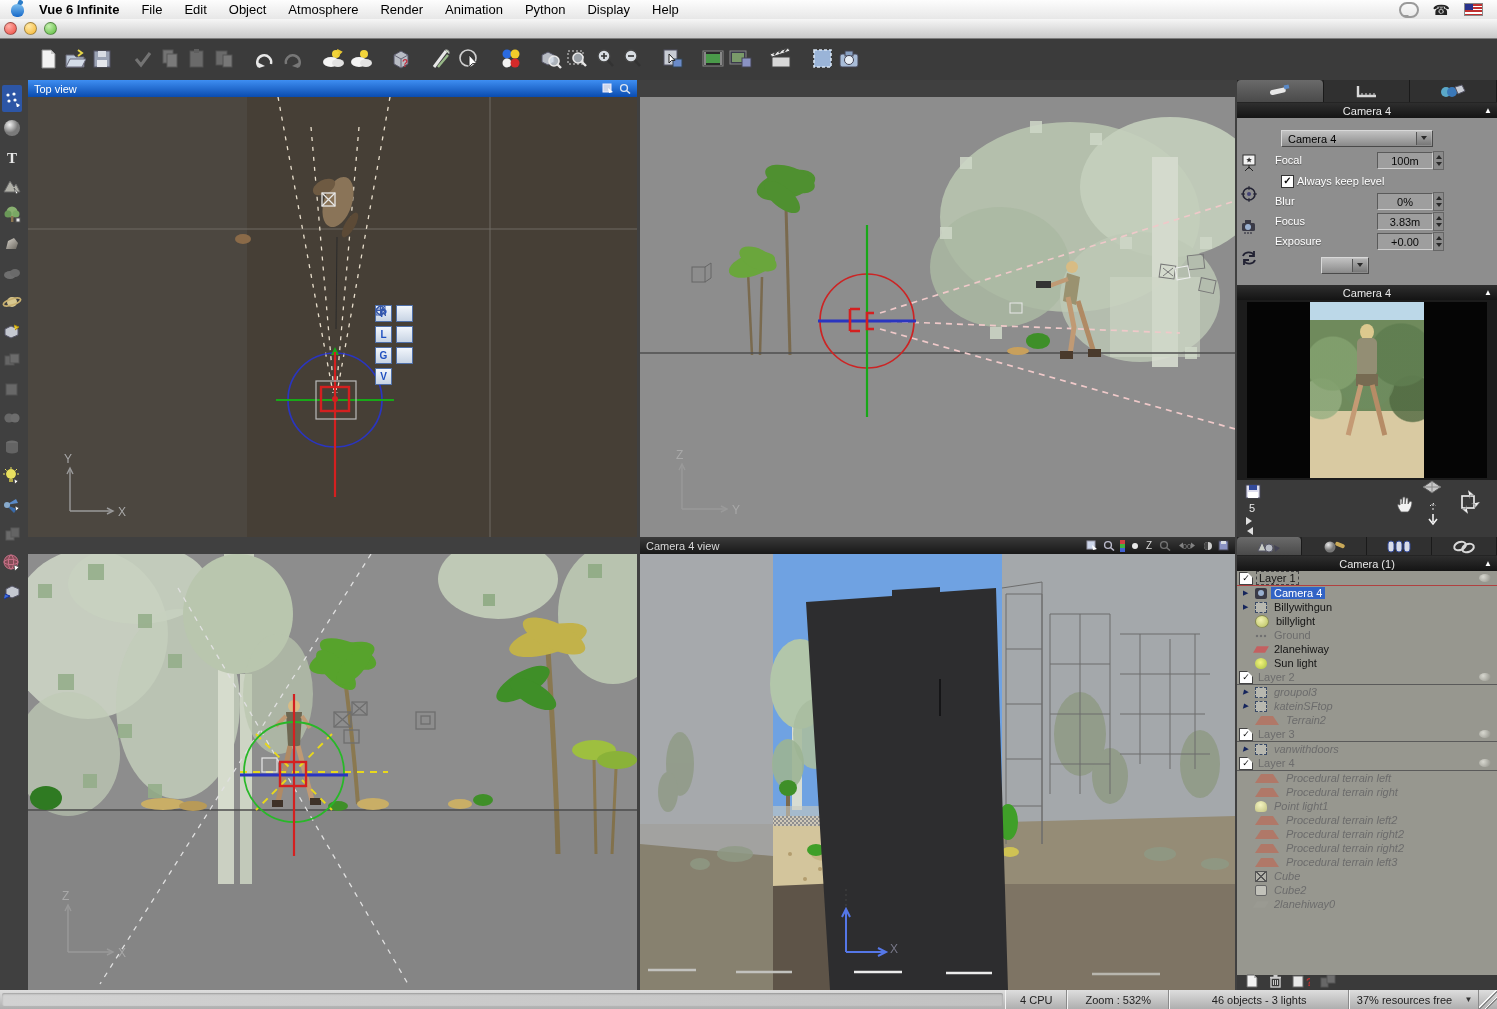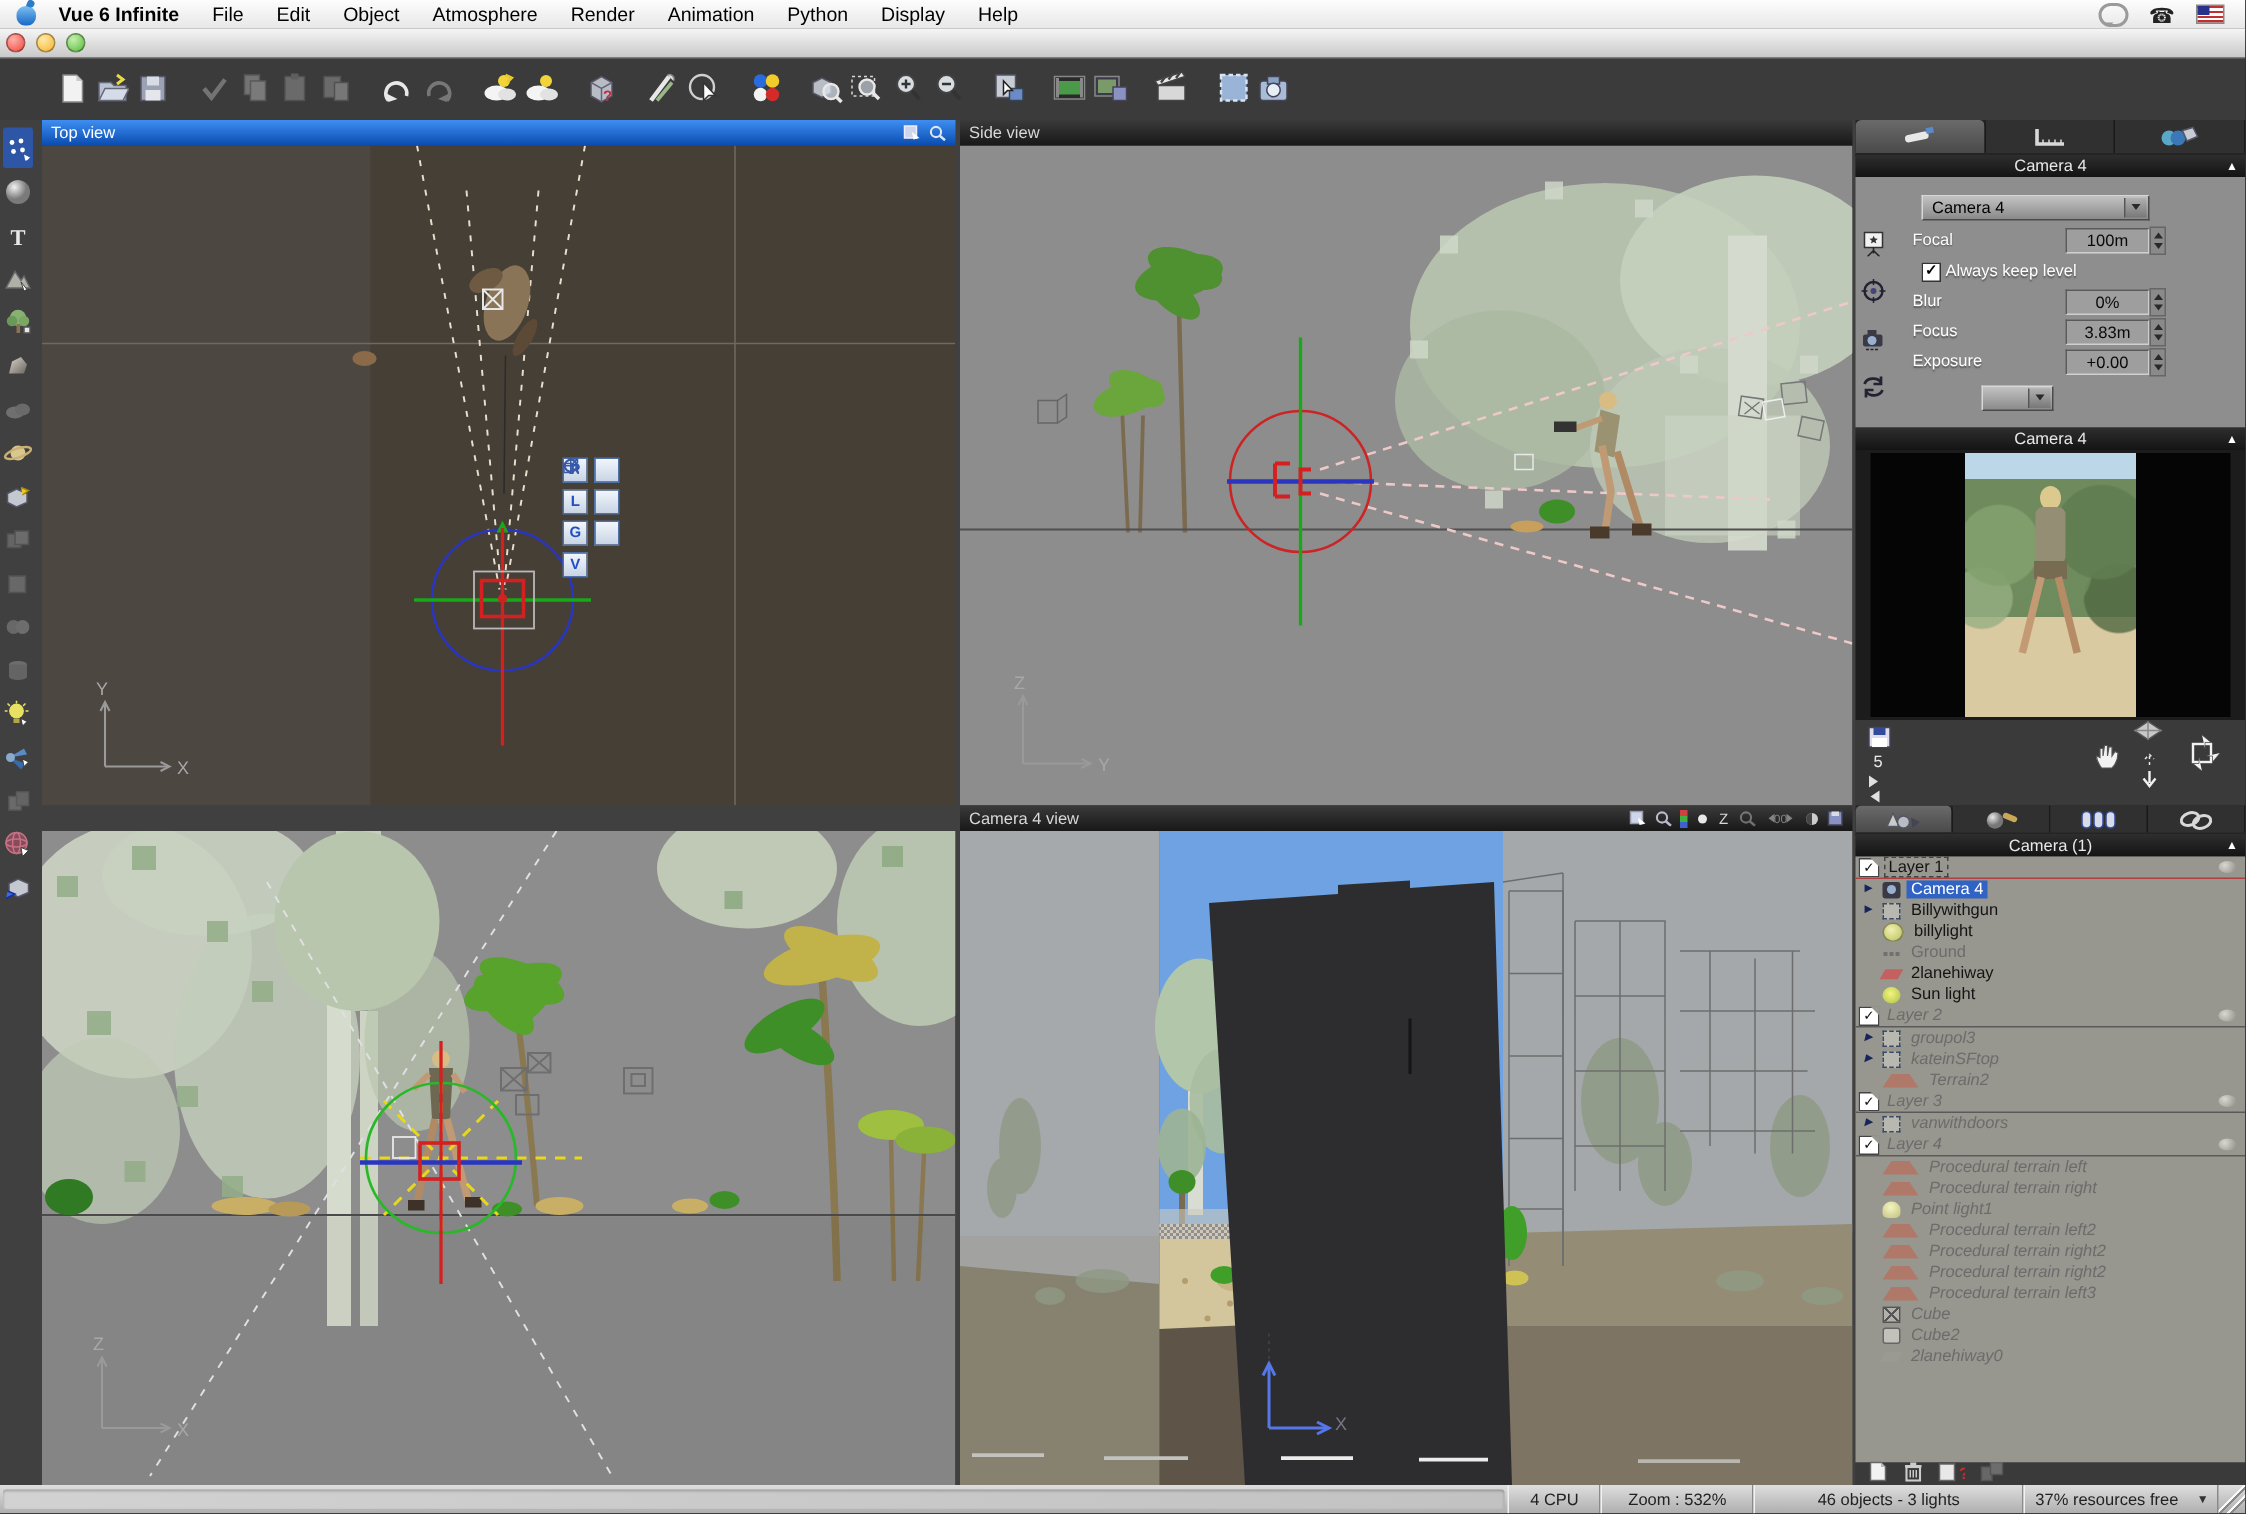--- a/index.html
+++ b/index.html
@@ -97,21 +97,21 @@
   .pv-torso{position:absolute;left:47px;top:36px;width:20px;height:38px;border-radius:5px;background:#938e74;}
   .pv-shorts{position:absolute;left:46px;top:72px;width:22px;height:12px;background:#776b52;}
   .pv-legl{position:absolute;left:42px;top:82px;width:5px;height:52px;background:#c49a74;transform:rotate(14deg);}
   .pv-legr{position:absolute;left:66px;top:82px;width:5px;height:52px;background:#b68c66;transform:rotate(-14deg);}
   .pv-ctrl{position:absolute;left:0;right:0;background:#3a3a3a;}
   .pv-num{color:#e8e8e8;font-size:11px;}
   .wbtree{position:absolute;left:0;right:0;background:#97978f;overflow:hidden;font-size:11px;}
   .wb-layer{height:14px;display:flex;align-items:center;gap:3px;padding-left:2px;position:relative;}
   .wb-layer .lname{color:#141414;padding:0 2px;}
   .wb-layer .lname.current{border:1px dashed #444;}
-  .wb-layer.diml .lname{color:#6c6c6c;font-style:italic;}
+  .wb-layer.diml .lname{color:#6c6c6c;}
   .wb-underline{border-bottom:1px solid #5a5a5a;}
   .wb-underline.red{border-bottom:1px solid #b04040;}
   .wb-check{width:12px;height:11px;background:#fff;border:1px solid #444;position:relative;font-size:9px;line-height:10px;text-align:center;color:#111;}
   .wb-check:after{content:"";position:absolute;right:-1px;top:-1px;border:3px solid transparent;border-top-color:#97978f;border-right-color:#97978f;}
   .wb-eye{position:absolute;right:6px;top:3px;width:12px;height:8px;border-radius:50%;background:radial-gradient(circle at 35% 35%,#d8d8d0,#8a8a82);}
   .wb-item{height:14px;display:flex;align-items:center;padding-left:6px;gap:4px;color:#141414;}
   .wb-item.dim{color:#6c6c6c;font-style:italic;}
   .wb-exp{width:8px;font-size:7px;color:#15255c;line-height:14px;}
   .wb-exp.blank{visibility:hidden;}
   .wb-label{padding:0 3px;white-space:nowrap;}
@@ -561,23 +561,20 @@
             </svg>
           </span>
         <span class="gbtn">V</span>
       </div>
       <span class="axis-label" style="left:36px;top:355px;">Y</span>
       <span class="axis-label" style="left:90px;top:408px;">X</span>
     </div>
   </div>
 
   <div class="vp" style="left:640px;top:80px;width:595px;height:457px;">
-    <div class="vp-title">
-      <span>Side view</span>
-    </div>
     <div class="vp-canvas">
       <svg width="595" height="440" viewBox="0 0 595 440">
         <rect width="595" height="440" fill="#8d8d8d"></rect>
         <g>
           <ellipse cx="430" cy="120" rx="130" ry="95" fill="#b7c3af" opacity=".92"></ellipse>
           <ellipse cx="530" cy="90" rx="90" ry="70" fill="#c4cfbd" opacity=".9"></ellipse>
           <ellipse cx="360" cy="170" rx="70" ry="60" fill="#aab8a2" opacity=".85"></ellipse>
           <ellipse cx="500" cy="200" rx="80" ry="65" fill="#bec9b6" opacity=".8"></ellipse>
           <rect x="512" y="60" width="26" height="210" fill="#d6dccf" opacity=".9"></rect>
           <rect x="470" y="180" width="90" height="80" fill="#cdd6c5" opacity=".6"></rect>

